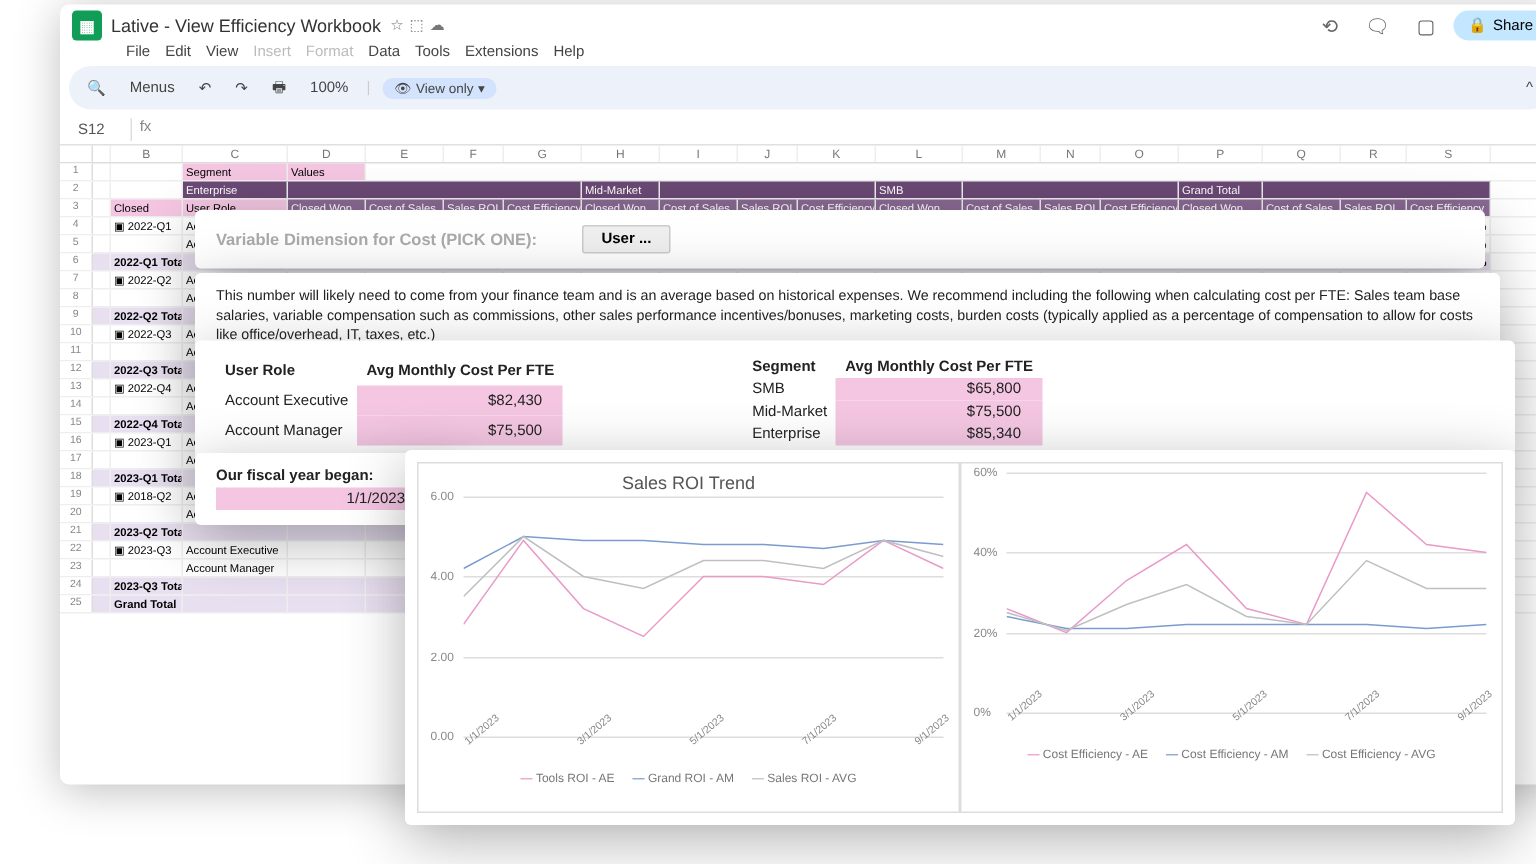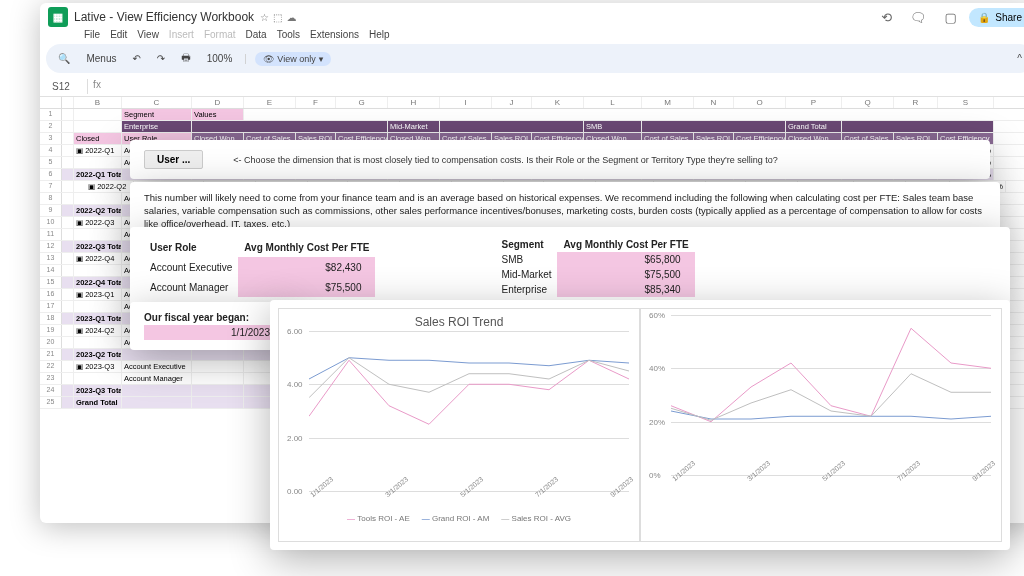--- a/index.html
+++ b/index.html
@@ -246,21 +246,21 @@
         <div class="cell num bold" style="width:40px;background:#e8dff0;">1.90</div>
         <div class="cell num bold" style="width:52px;background:#e8dff0;">53%</div>
         <div class="cell num bold" style="width:56px;background:#e8dff0;">$18,455,000</div>
         <div class="cell num bold" style="width:52px;background:#e8dff0;">$5,274,060</div>
         <div class="cell num bold" style="width:44px;background:#e8dff0;">3.50</div>
         <div class="cell num bold" style="width:56px;background:#e8dff0;">29%</div>
       </div>
       <div class="row">
         <div class="rn">7</div>
         <div class="cell" style="width:12px;"></div>
-        <div class="cell " style="width:48px;margin-left:12px;">▣ 2022-Q2</div>
+        <div class="cell " style="width:48px;">▣ 2022-Q2</div>
         <div class="cell" style="width:70px;">Account Executive</div>
         <div class="cell num " style="width:52px;">$6,625,000</div>
         <div class="cell num " style="width:52px;">$1,731,030</div>
         <div class="cell num " style="width:40px;">3.83</div>
         <div class="cell num " style="width:52px;">26%</div>
         <div class="cell num " style="width:52px;">$4,925,000</div>
         <div class="cell num " style="width:52px;">$1,483,740</div>
         <div class="cell num " style="width:40px;">3.32</div>
         <div class="cell num " style="width:52px;">30%</div>
         <div class="cell num " style="width:58px;">1,375,000.00</div>
@@ -510,21 +510,21 @@
         <div class="cell num bold" style="width:40px;background:#e8dff0;"></div>
         <div class="cell num bold" style="width:52px;background:#e8dff0;"></div>
         <div class="cell num bold" style="width:56px;background:#e8dff0;"></div>
         <div class="cell num bold" style="width:52px;background:#e8dff0;"></div>
         <div class="cell num bold" style="width:44px;background:#e8dff0;"></div>
         <div class="cell num bold" style="width:56px;background:#e8dff0;"></div>
       </div>
       <div class="row">
         <div class="rn">19</div>
         <div class="cell" style="width:12px;"></div>
-        <div class="cell " style="width:48px;">▣ 2024-Q2</div>
+        <div class="cell " style="width:48px;">▣ 2018-Q2</div>
         <div class="cell" style="width:70px;">Account Executive</div>
         <div class="cell num " style="width:52px;"></div>
         <div class="cell num " style="width:52px;"></div>
         <div class="cell num " style="width:40px;"></div>
         <div class="cell num " style="width:52px;"></div>
         <div class="cell num " style="width:52px;"></div>
         <div class="cell num " style="width:52px;"></div>
         <div class="cell num " style="width:40px;"></div>
         <div class="cell num " style="width:52px;"></div>
         <div class="cell num " style="width:58px;"></div>
@@ -666,22 +666,22 @@
         <div class="cell num bold" style="width:56px;background:#e8dff0;"></div>
         <div class="cell num bold" style="width:52px;background:#e8dff0;"></div>
         <div class="cell num bold" style="width:44px;background:#e8dff0;"></div>
         <div class="cell num bold" style="width:56px;background:#e8dff0;"></div>
       </div>
     </div>
 </div>
 
 <div class="overlay ov1">
   <div style="display:flex;align-items:center;gap:30px">
+    <span class="dimlabel">Variable Dimension for Cost (PICK ONE):</span>
     <button class="userbtn">User ...</button>
-    <span class="choosetxt">&lt;- Choose the dimension that is most closely tied to compensation costs. Is their Role or the Segment or Territory Type they're selling to?</span>
   </div>
 </div>
 
 <div class="overlay ov2">
   <span>This number will likely need to come from your finance team and is an average based on historical expenses. We recommend including the following when calculating cost per FTE: Sales team base salaries, variable compensation such as commissions, other sales performance incentives/bonuses, marketing costs, burden costs (typically applied as a percentage of compensation to allow for costs like office/overhead, IT, taxes, etc.)</span>
 </div>
 
 <div class="overlay ov3">
   <div style="display:flex;gap:120px">
     <table>
@@ -776,15 +776,20 @@
             <polyline points="0.0,58.3 12.5,65.8 25.0,55.0 37.5,46.7 50.0,60.0 62.5,63.3 75.0,36.7 87.5,48.3 100.0,48.3" fill="none" stroke="#bfbfbf" stroke-width="1" vector-effect="non-scaling-stroke"></polyline>
           </svg>
         </div>
         <div class="xlabs">
           <span>1/1/2023</span>
           <span>3/1/2023</span>
           <span>5/1/2023</span>
           <span>7/1/2023</span>
           <span>9/1/2023</span>
         </div>
+        <div class="legend">
+          <span class="l-pink">Cost Efficiency - AE</span>
+          <span class="l-blue">Cost Efficiency - AM</span>
+          <span class="l-grey">Cost Efficiency - AVG</span>
+        </div>
       </div>
     </div>
 </div>
 
 </body></html>

